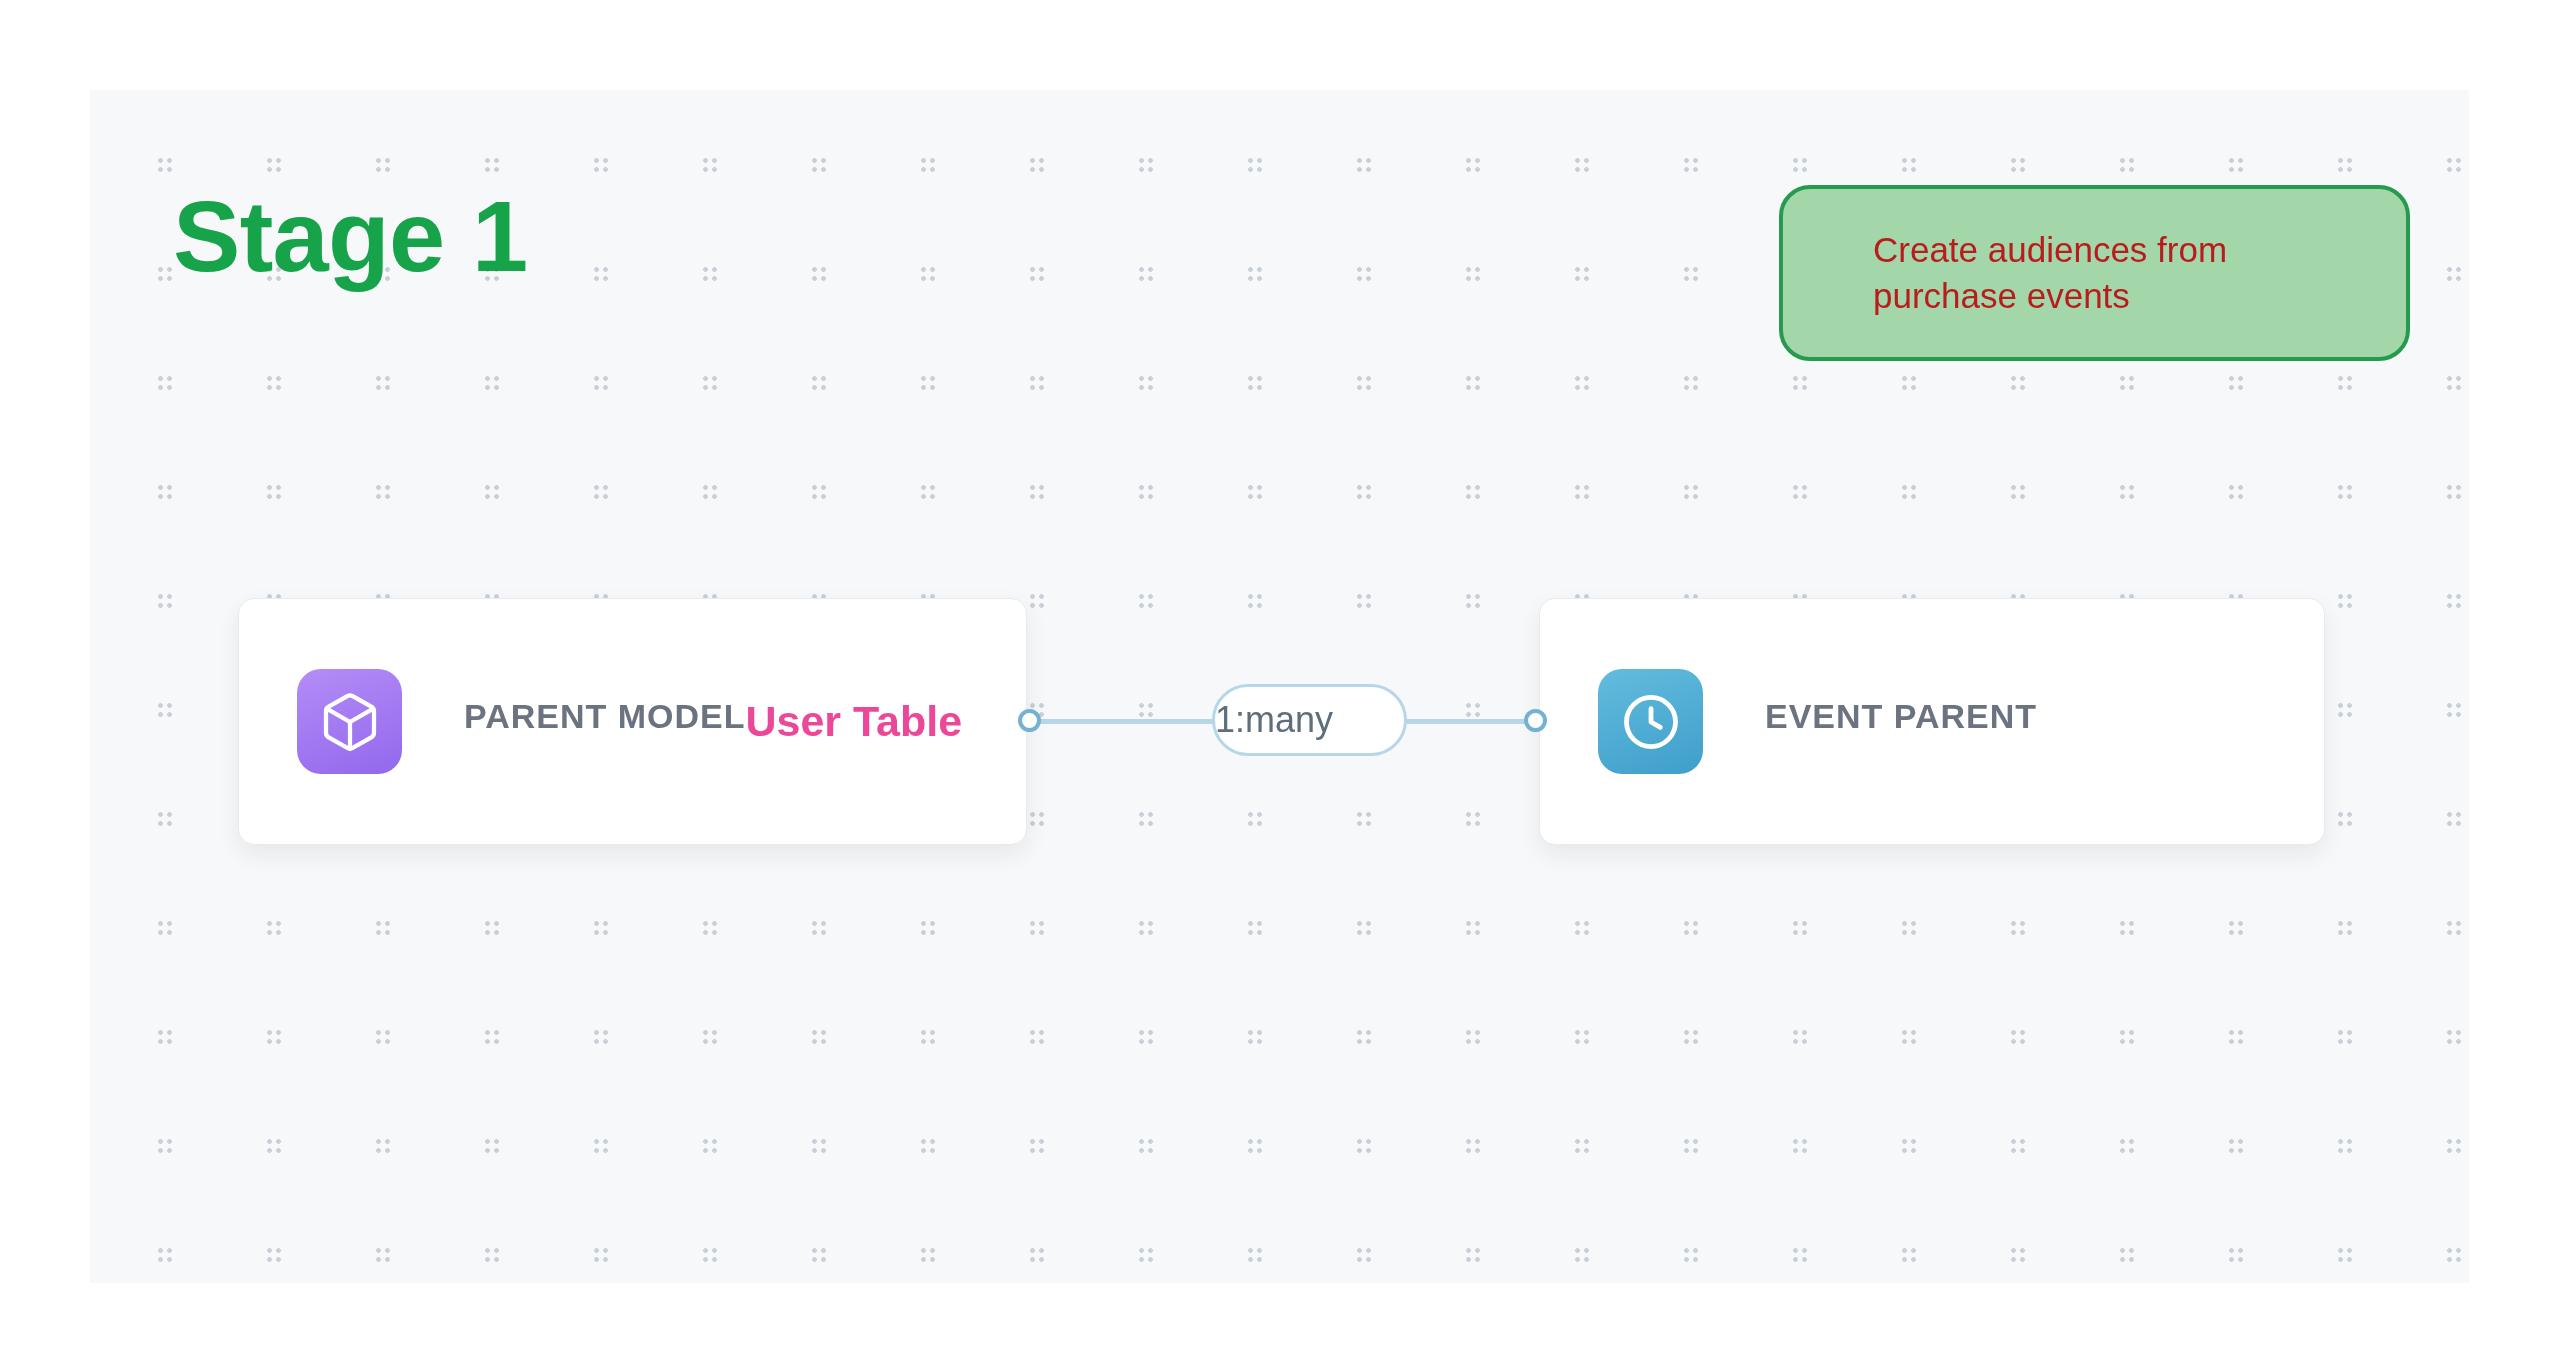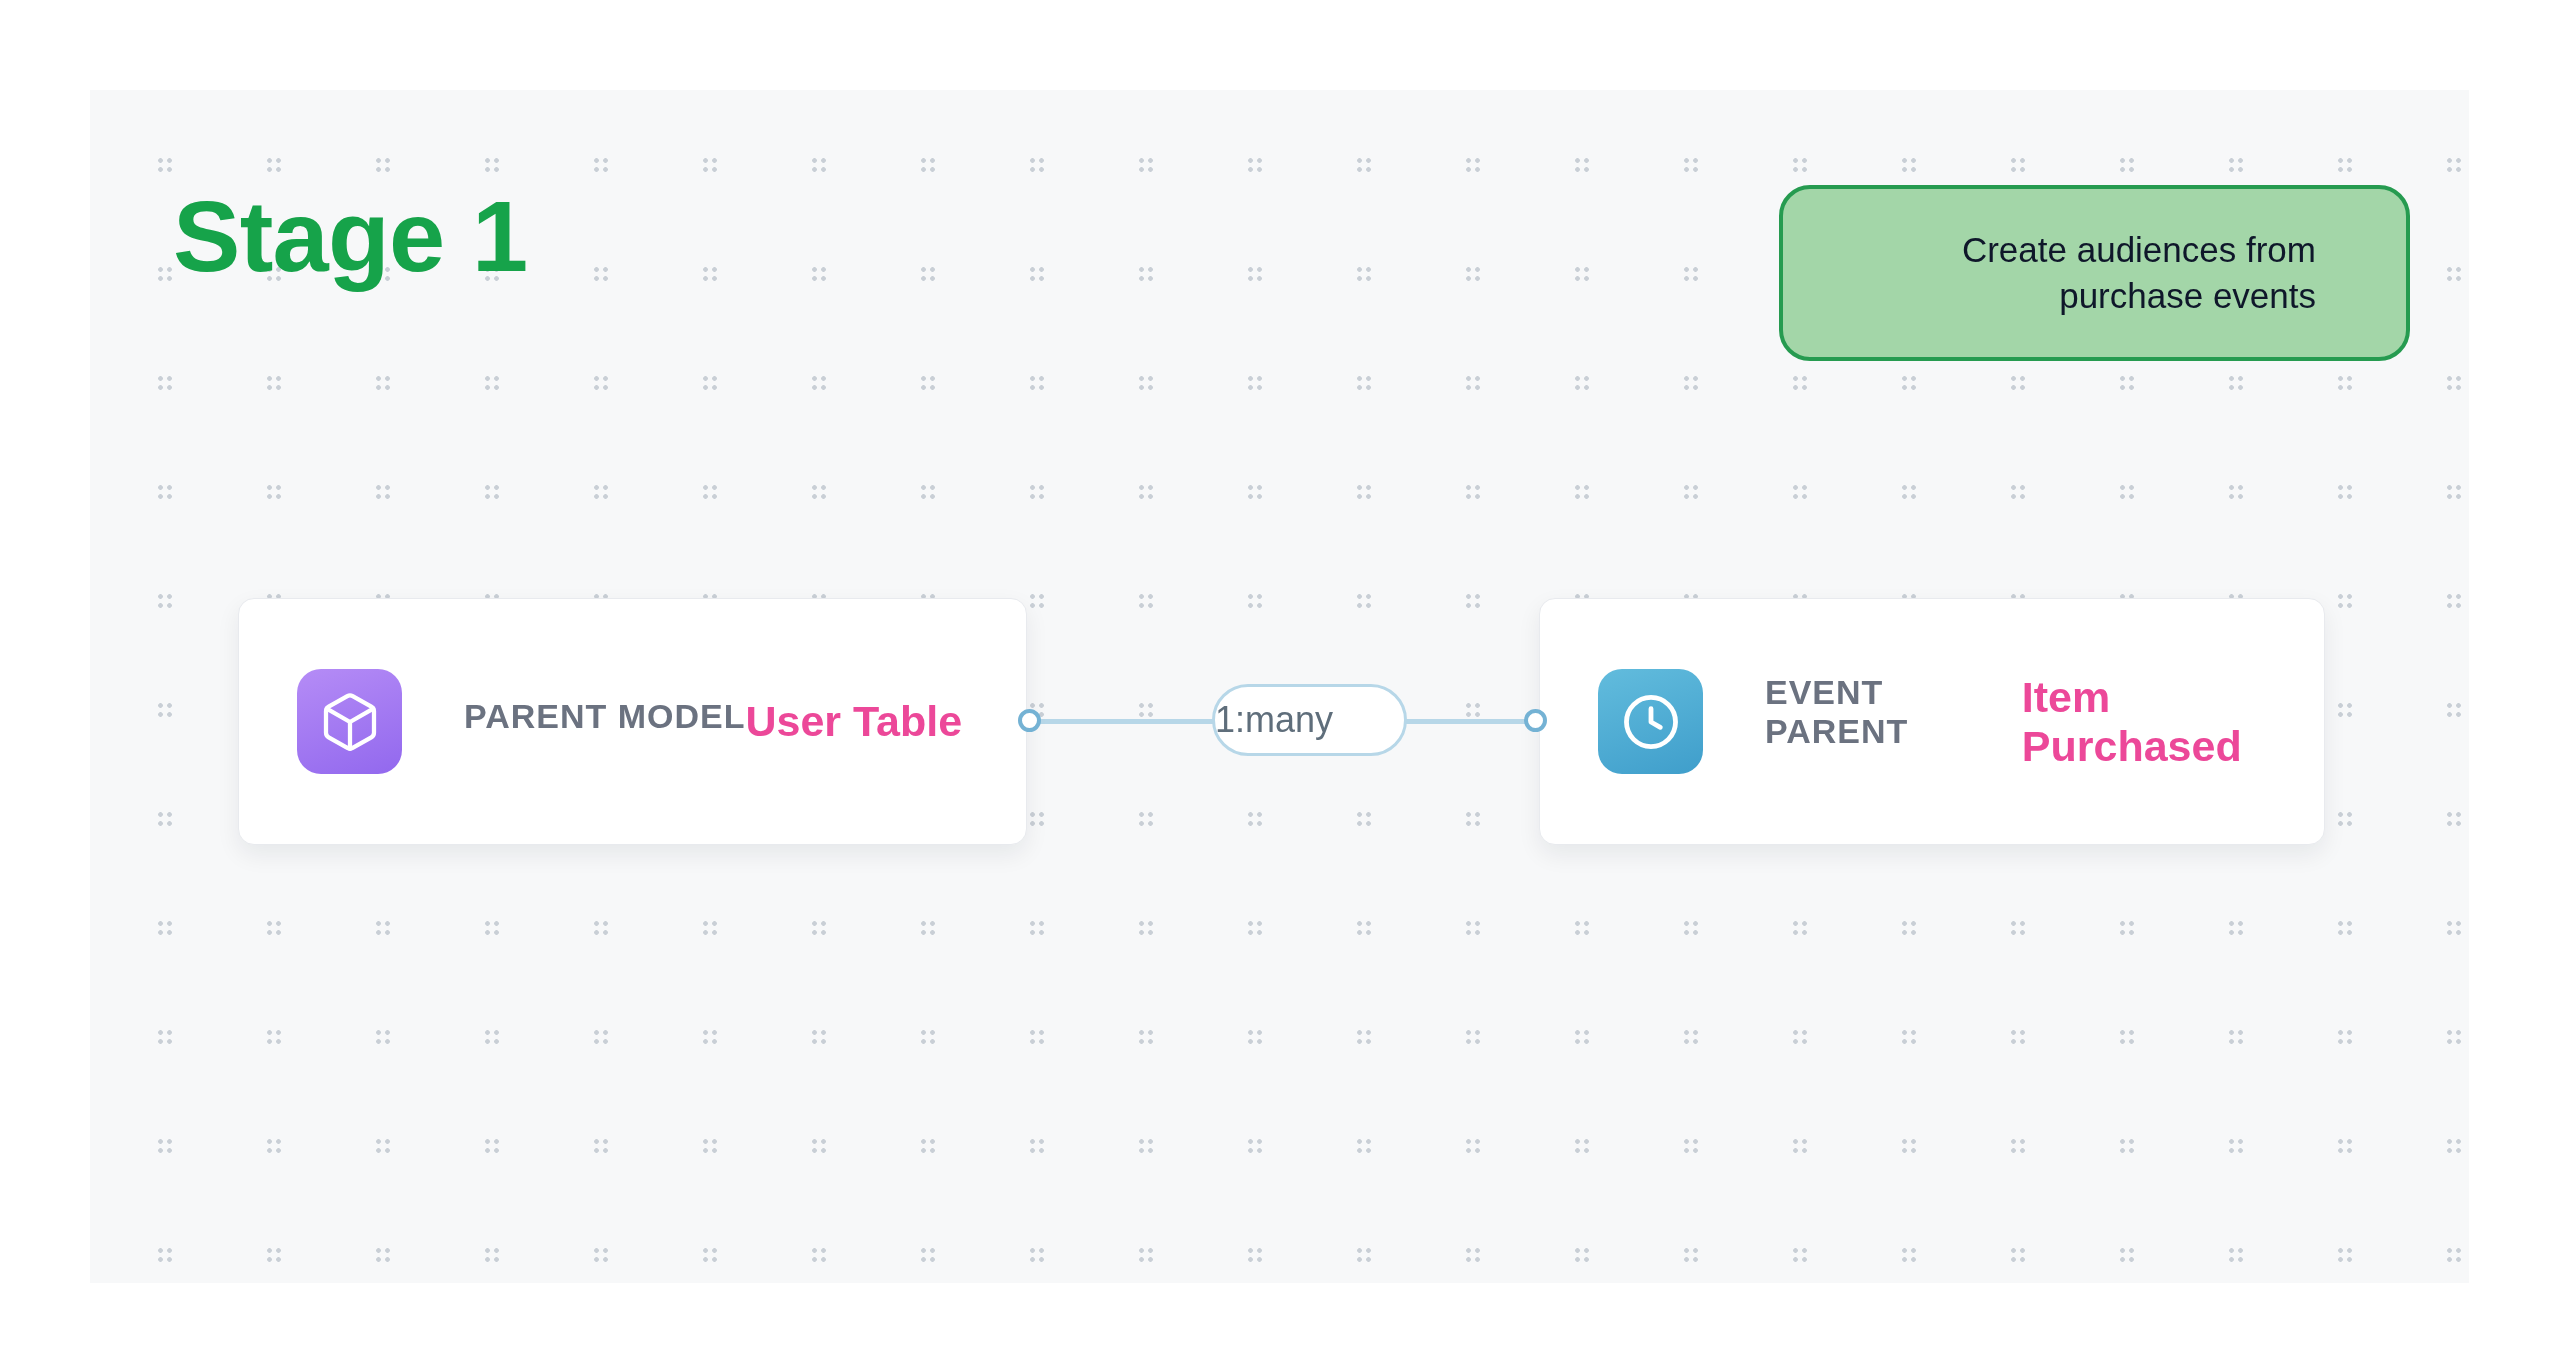--- a/index.html
+++ b/index.html
@@ -55,22 +55,22 @@
     border-radius: 31px;
     display: flex;
     align-items: center;
     justify-content: center;
     cursor: pointer;
   }
   .annotation-text {
     max-width: 443px;
     font-size: 35px;
     line-height: 1.32;
-    color: #0f172a;
-    text-align: right;
+    color: #b91c1c;
+    text-align: left;
   }
   .node {
     position: absolute;
     top: 508px;
     height: 247px;
     box-sizing: border-box;
     background: #ffffff;
     border: 1.3px solid #e8eaee;
     border-radius: 16px;
     box-shadow: 0 9.4px 23px rgba(16, 24, 40, 0.07);
@@ -186,19 +186,18 @@
 
     <div class="node node-event">
       <div class="tile tile-teal">
         <svg viewBox="0 0 24 24" fill="none" stroke="#ffffff" stroke-width="1.8" stroke-linecap="round" stroke-linejoin="round">
           <circle cx="12" cy="12" r="9.2"></circle>
           <polyline points="12 7 12 12 15.5 14"></polyline>
         </svg>
       </div>
       <div class="node-text">
         <div class="node-type">EVENT PARENT</div>
-        <div class="node-name">Item Purchased</div>
       </div>
     </div>
 
   </div>
 </div>
 
 
 </body></html>

